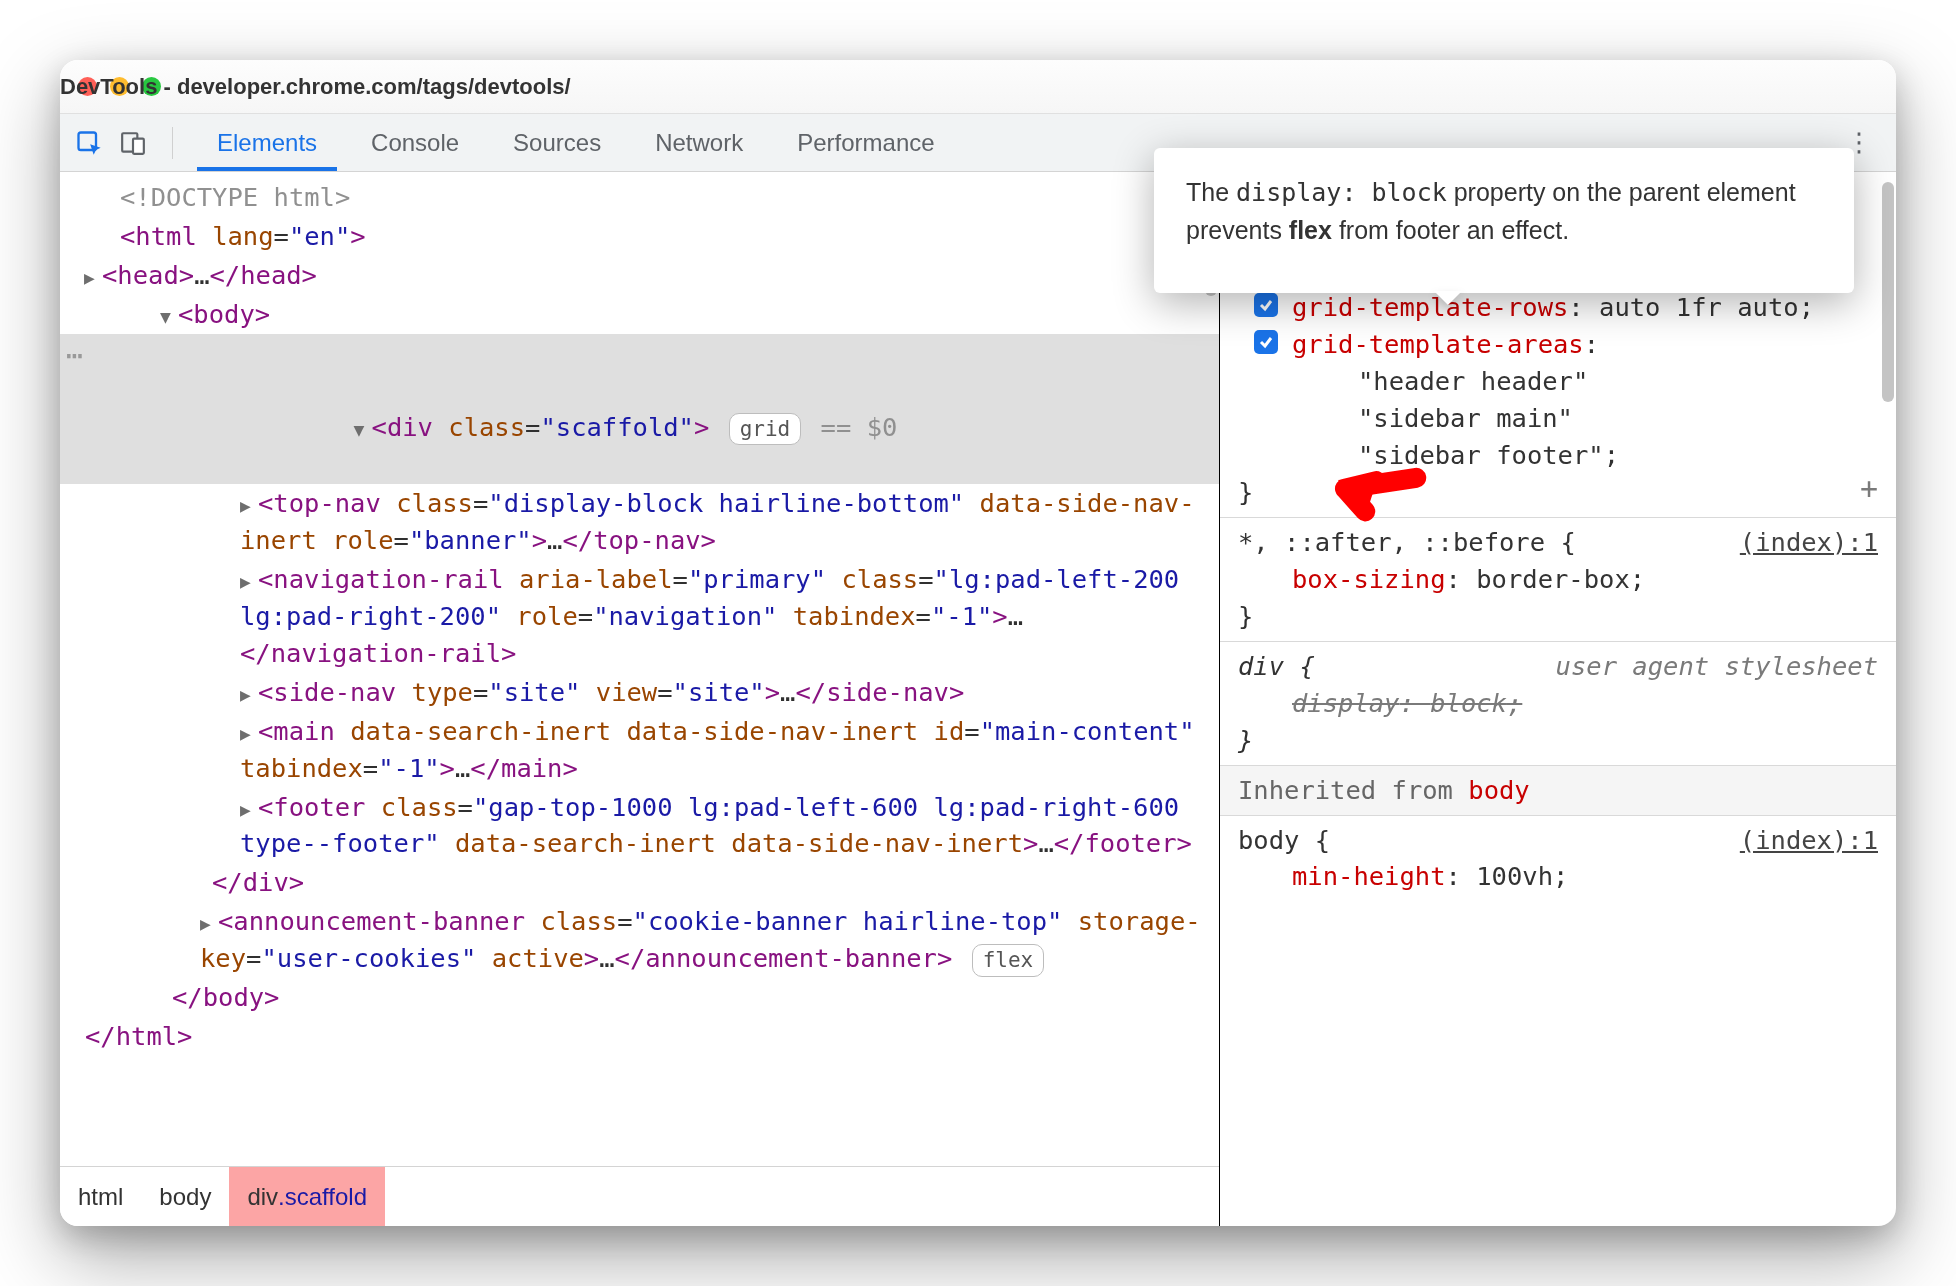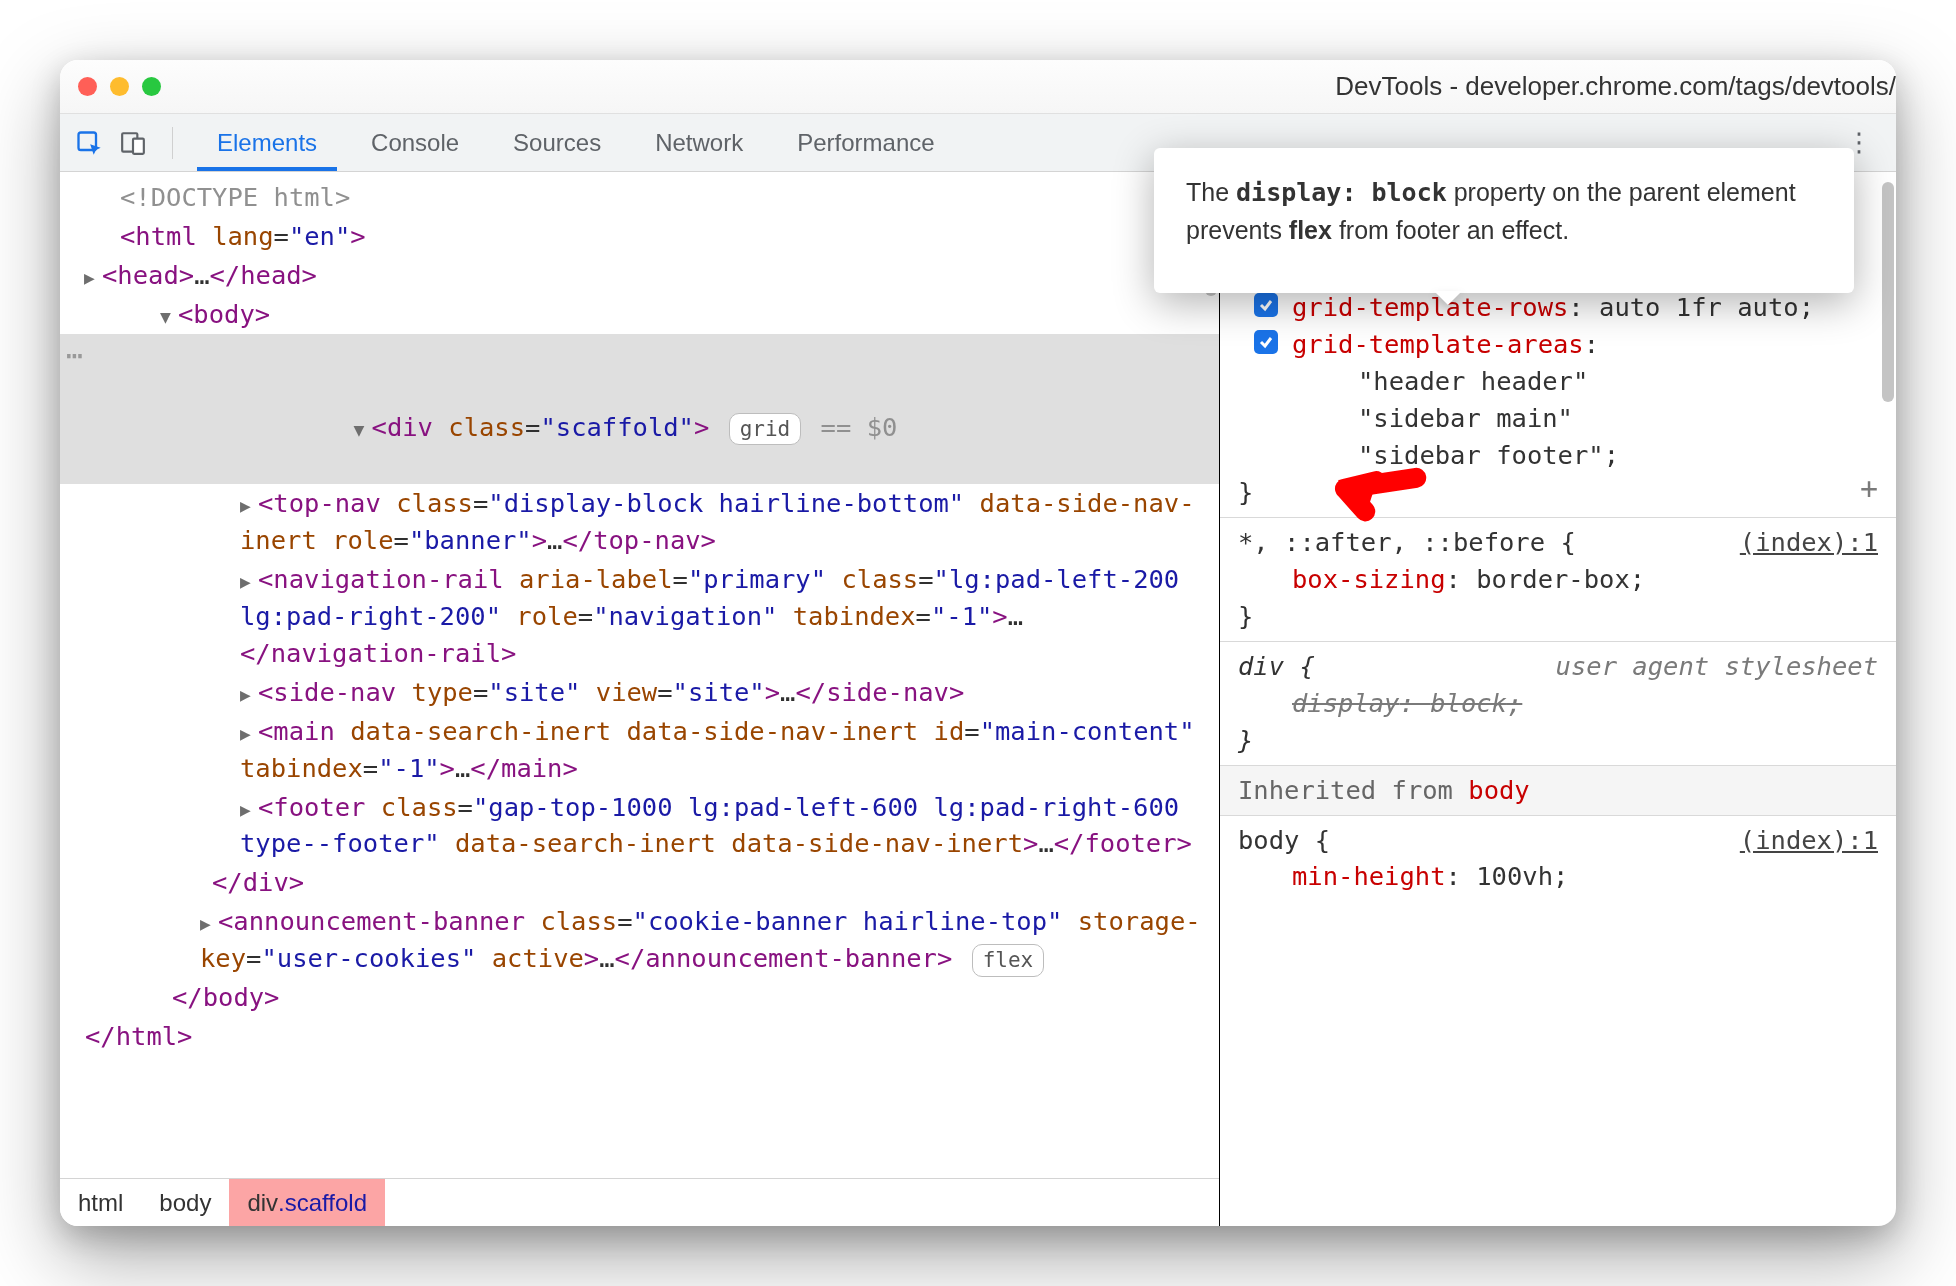--- a/index.html
+++ b/index.html
@@ -30,22 +30,22 @@
   align-items: center;
   padding: 0 18px;
   position: relative;
 }
 .traffic { display: flex; gap: 13px; }
 .dot { width: 19px; height: 19px; border-radius: 50%; }
 .dot.red { background: #ff5f57; }
 .dot.yellow { background: #febc2e; }
 .dot.green { background: #28c840; }
 .titletext {
-  position: absolute; left: 0; right: 0; text-align: right;
-  font-size: 26px; font-weight: 400; color: #333;
+  position: absolute; left: 0; right: 0; text-align: left;
+  font-size: 22px; font-weight: 700; color: #333;
 }
 .tabbar {
   height: 58px;
   background: #f1f3f4;
   border-bottom: 1px solid #d4d4d4;
   display: flex;
   align-items: center;
   padding: 0 14px;
   gap: 14px;
   font-size: 24px;
@@ -71,21 +71,21 @@
 .attrname { color:#994500; }
 .attrval { color:#1a1aa6; }
 .txt { color:#303030; }
 .gray { color:#909090; }
 .badge {
   display:inline-block; border:1px solid #bdbdbd; border-radius:10px;
   padding: 0 10px; font-size: 21px; background:#fff; color:#555; margin:0 4px;
 }
 .selbubble { position:absolute; left:-2px; color:#999; font-size:28px; letter-spacing:2px;}
 .breadcrumbs {
-  height:48px; border-top:1px solid #d4d4d4; background:#fff;
+  height:60px; border-top:1px solid #d4d4d4; background:#fff;
   display:flex; align-items:center; font-size:24px; color:#333;
 }
 .crumb { padding:0 18px; height:100%; display:flex; align-items:center; }
 .crumb.active { background:#fca5a5; }
 .crumb .classpart { color:#1a1aa6; }
 .right { flex:1; display:flex; flex-direction:column; overflow:hidden; position:relative;}
 .styles { flex:1; overflow:auto; font-family: Menlo, Monaco, monospace; font-size:25.5px; line-height:1.45; }
 .rule { padding: 6px 18px; border-bottom:1px solid #d9d9d9; position:relative;}
 .rule .src { position:absolute; right:18px; top:6px; color:#444; text-decoration:underline; }
 .rule .src.ua { color:#7a7a7a; font-style:italic; text-decoration:none;}
@@ -124,21 +124,21 @@
 .inherit-hdr .from { color:#c80000; }
 .plus { position:absolute; right:18px; bottom:6px; color:#7a7a7a; font-size:30px;}
 .tooltip {
   position:absolute; top:88px; right:42px; width:700px;
   background:#fff; border-radius:6px; box-shadow:0 10px 40px rgba(0,0,0,0.3);
   padding:26px 32px; font-size:25px; line-height:1.5; color:#333;
   z-index:100;
 }
 .tooltip p { margin-bottom:18px; }
 .tooltip p:last-child { margin-bottom:0; }
-.tooltip .mono { font-family: Menlo, Monaco, monospace; font-weight:700;text-align:right; }
+.tooltip .mono { font-family: Menlo, Monaco, monospace; font-weight:400;text-align:right; }
 .tooltip .bold { font-weight:700; }
 .tooltip-arrow {
   position:absolute; bottom:-12px; left:280px;
   width:0; height:0; border-left:14px solid transparent; border-right:14px solid transparent;
   border-top:14px solid #fff;
   filter: drop-shadow(0 4px 4px rgba(0,0,0,0.15));
 }
 .red-arrow {
   position:absolute; top:380px; right:470px; z-index:99;
   transform: rotate(25deg);

